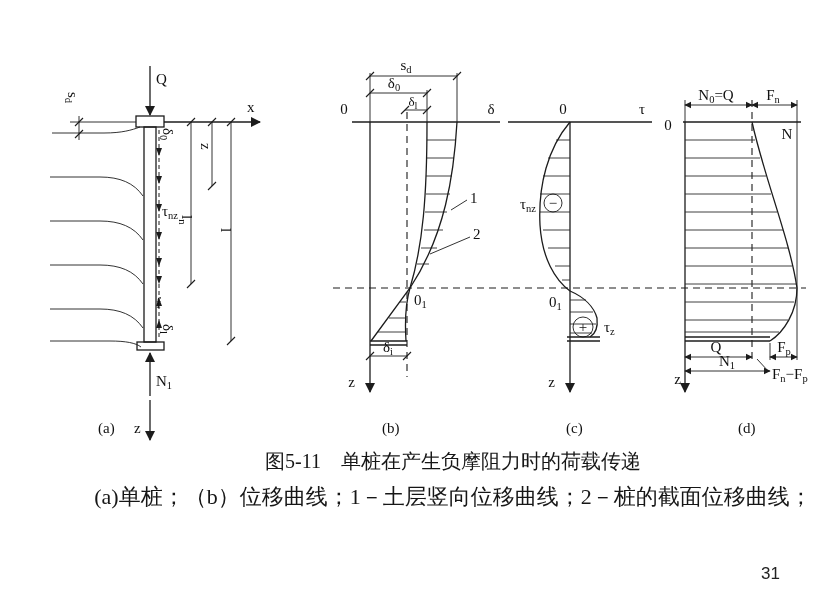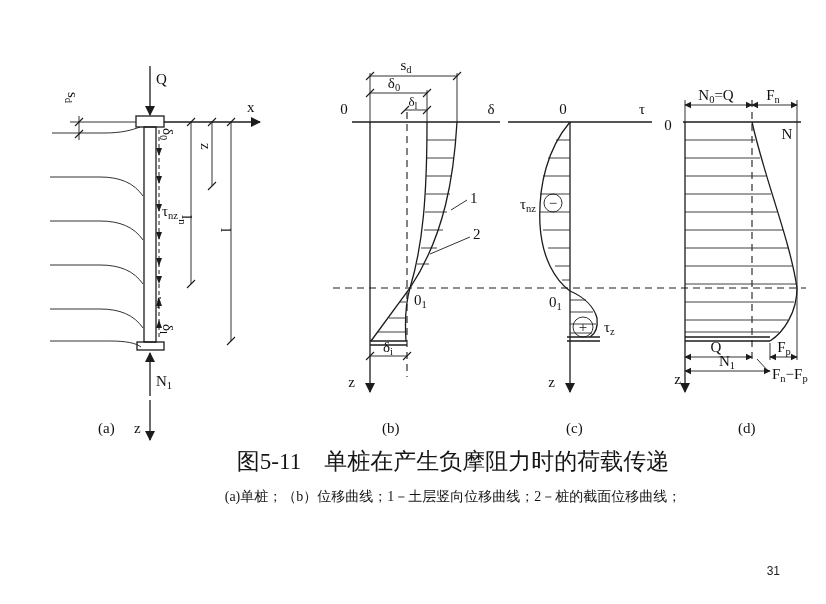--- a/index.html
+++ b/index.html
@@ -10,23 +10,23 @@
   .thin{stroke:#1c1c1c;stroke-width:0.9;fill:none;}
   .hatch{stroke:#2a2a2a;stroke-width:0.9;fill:none;}
   .dash{stroke:#1c1c1c;stroke-width:1.1;fill:none;stroke-dasharray:7 5;}
   .fdash{stroke:#1c1c1c;stroke-width:1;fill:none;stroke-dasharray:4 3;}
   .tick{stroke:#1c1c1c;stroke-width:1.1;}
   .lbl{font-family:"Liberation Serif","DejaVu Serif",serif;font-size:15px;fill:#111;}
   .lbl .sub{font-size:10.5px;}
   .small{font-size:13px;}
   .caption{position:absolute;left:80px;right:0;top:444px;text-align:center;
            line-height:35px;color:#161616;}
-  .caption .t1{font-size:23px;}
-  .caption .t2,.caption .t3{font-size:14px;text-align:center;}
-  .pagenum{position:absolute;top:564px;right:46px;font-size:12px;
+  .caption .t1{font-size:20px;}
+  .caption .t2,.caption .t3{font-size:22px;text-align:center;}
+  .pagenum{position:absolute;top:564px;right:46px;font-size:17px;
            font-family:"Liberation Sans","DejaVu Sans",sans-serif;color:#222;}
 </style>
 </head>
 <body>
 
 <div class="page">
 
 <svg width="826" height="445" viewBox="0 0 826 445">
   <defs>
     <marker id="ar" viewBox="0 0 10 10" refX="9" refY="5" markerWidth="8" markerHeight="8" orient="auto-start-reverse">

